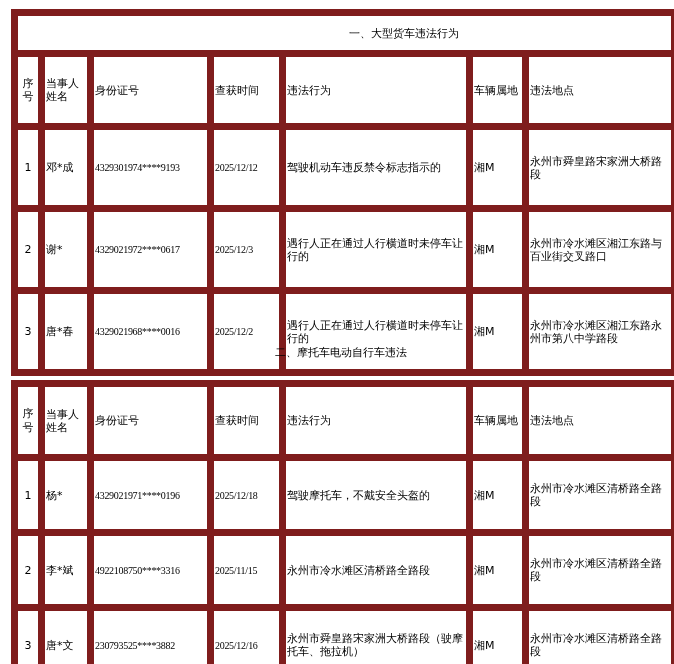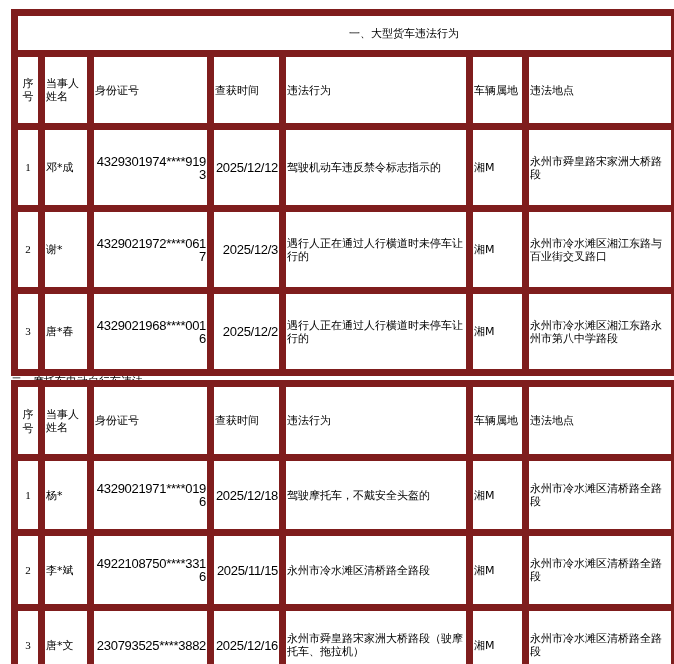--- a/index.html
+++ b/index.html
@@ -1,24 +1,24 @@
 <!DOCTYPE html>
 <html><head>
 <meta charset="utf-8">
 <style>
   html, body { margin:0; padding:0; background:#ffffff; }
   body { width:674px; height:664px; position:relative; overflow:hidden;
          font-family:"DejaVu Sans","Liberation Sans",sans-serif; font-size:11px; color:#000; }
   table { position:absolute; left:11px; border-collapse:collapse; table-layout:fixed; width:660px; }
   td { border:7px solid #7f1d1d; padding:0 1px; vertical-align:middle; line-height:13px; font-size:11px;
        word-break:break-all; overflow:hidden; }
-  td.c { text-align:center;font-family:Liberation Serif, serif; }
+  td.c { text-align:center; }
   td.title { text-align:center; padding-left:120px; }
-  .sec2 { position:absolute; left:11px; width:660px; top:374px; text-align:left; font-size:11px; }
-  .mono { font-family:Liberation Sans, sans-serif; font-size:13px; letter-spacing:-0.3px;text-align:right; }
+  .sec2 { position:absolute; left:11px; width:660px; top:345px; text-align:center; font-size:11px; }
+  .mono { font-family:Liberation Serif, serif; font-size:10px; letter-spacing:-0.3px; }
   #t1 { top:9px; }
   #t2 { top:380px; }
   .hdr1 td { height:66px; }
   .r1 td { height:75px; }
   .hdr2 td { height:67px; }
   .r2 td { height:68px; }
   .titlerow td { height:34px; }
   .vert { display:inline-block; width:12px; line-height:14px; }
 </style>
 </head>

